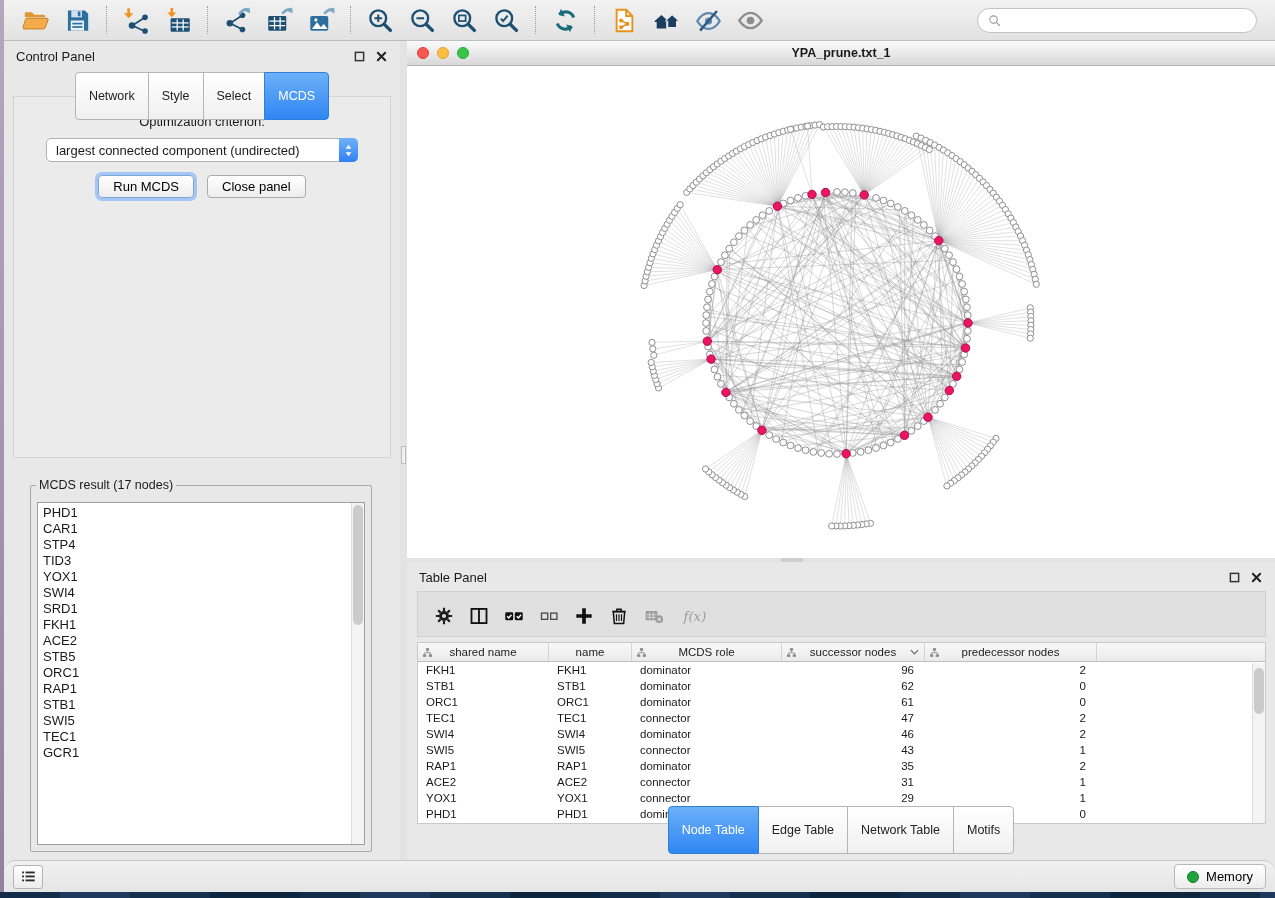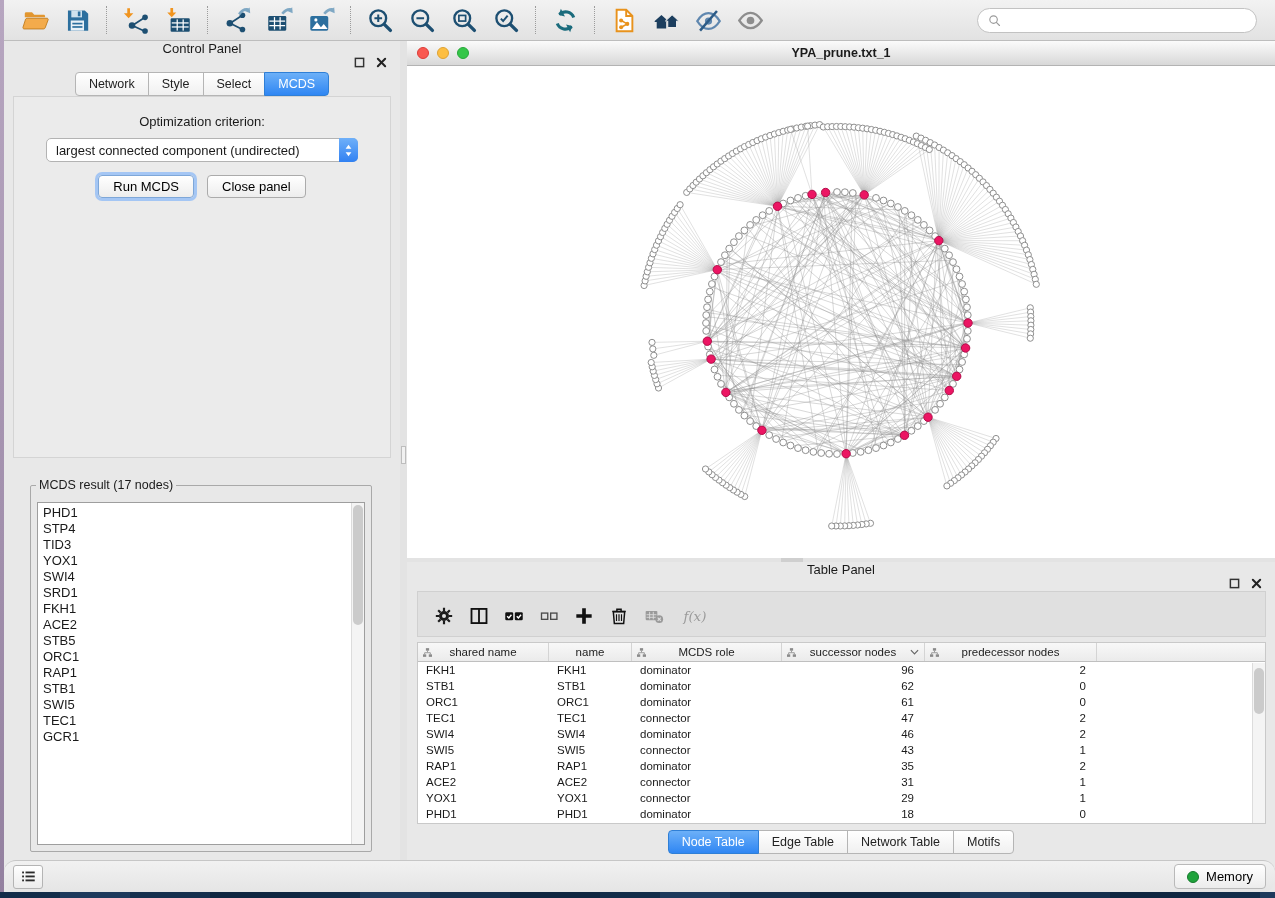--- a/index.html
+++ b/index.html
@@ -18,27 +18,27 @@
   .tb-btn{width:42px;height:36px;background:none;border:none;display:flex;align-items:center;justify-content:center;padding:0;cursor:default;}
   .tb-btn svg{width:27px;height:27px;}
   .tb-sep{width:1px;height:28px;border-left:1px dotted #9c9c9c;margin:0 8px;}
   #search-box{margin-left:auto;margin-right:8px;width:280px;height:25px;background:#fff;border:1px solid #c2c2c2;
               border-radius:13px;display:flex;align-items:center;padding:0 9px;gap:5px;}
   #search-box svg{width:15px;height:15px;flex:none;}
   #search-input{border:none;outline:none;flex:1;font-size:12px;font-family:"Liberation Sans",sans-serif;background:transparent;}
 
   
   #control-panel{position:absolute;left:4px;top:41px;width:396px;bottom:38px;background:#e8e8e8;}
-  .panel-header{height:30px;display:flex;align-items:center;padding:0 12px;font-size:13px;flex-direction:column;}
+  .panel-header{height:30px;display:flex;align-items:center;padding:0 12px;font-size:13px;}
   .win-btns{margin-left:auto;display:flex;gap:9px;align-items:center;}
   .win-btn{background:none;border:none;padding:0;width:13px;height:13px;display:flex;align-items:center;justify-content:center;}
   .win-btn svg{width:11px;height:11px;}
 
   #cp-tabs{position:absolute;left:0;right:0;top:31px;display:flex;justify-content:center;z-index:2;}
-  .tab{font-size:12.5px;padding:4px 13px;background:linear-gradient(#ffffff,#f0f0f0);border:1px solid #b5b5b5;
+  .tab{font-size:12.5px;padding:16px 13px;background:linear-gradient(#ffffff,#f0f0f0);border:1px solid #b5b5b5;
        margin-left:-1px;color:#222;cursor:default;position:relative;}
   .tab:first-child{border-radius:4px 0 0 4px;margin-left:0;}
   .tab:last-child{border-radius:0 4px 4px 0;}
   .tab.active{background:linear-gradient(#6cb0f8,#2f86f3);color:#fff;border-color:#2f7fd6;z-index:1;}
 
   #cp-content{position:absolute;left:9px;right:9px;top:55px;height:362px;background:#ebebeb;border:1px solid #d4d4d4;}
   #opt-label{margin-top:17px;text-align:center;font-size:13px;}
   #criterion{margin:9px auto 0;width:312px;height:24px;background:#fff;border:1px solid #b3b3b3;border-radius:5px;
              display:flex;align-items:center;position:relative;}
   #criterion .val{flex:1;font-size:13px;padding-left:9px;white-space:nowrap;}
@@ -311,20 +311,21 @@
       <div class="btn-row">
         <button class="btn" id="run-btn" data-interactable="true">Run MCDS</button>
         <button class="btn" data-interactable="true">Close panel</button>
       </div>
     </div>
     <fieldset id="mcds-group" data-interactable="false">
       <legend data-interactable="false">MCDS result (17 nodes)</legend>
       <div id="mcds-list-wrap" data-interactable="false">
         <div id="mcds-list" data-interactable="false">
             <div class="mcds-item" data-interactable="true">PHD1</div>
+            <div class="mcds-item" data-interactable="true">CAR1</div>
             <div class="mcds-item" data-interactable="true">STP4</div>
             <div class="mcds-item" data-interactable="true">TID3</div>
             <div class="mcds-item" data-interactable="true">YOX1</div>
             <div class="mcds-item" data-interactable="true">SWI4</div>
             <div class="mcds-item" data-interactable="true">SRD1</div>
             <div class="mcds-item" data-interactable="true">FKH1</div>
             <div class="mcds-item" data-interactable="true">ACE2</div>
             <div class="mcds-item" data-interactable="true">STB5</div>
             <div class="mcds-item" data-interactable="true">ORC1</div>
             <div class="mcds-item" data-interactable="true">RAP1</div>

